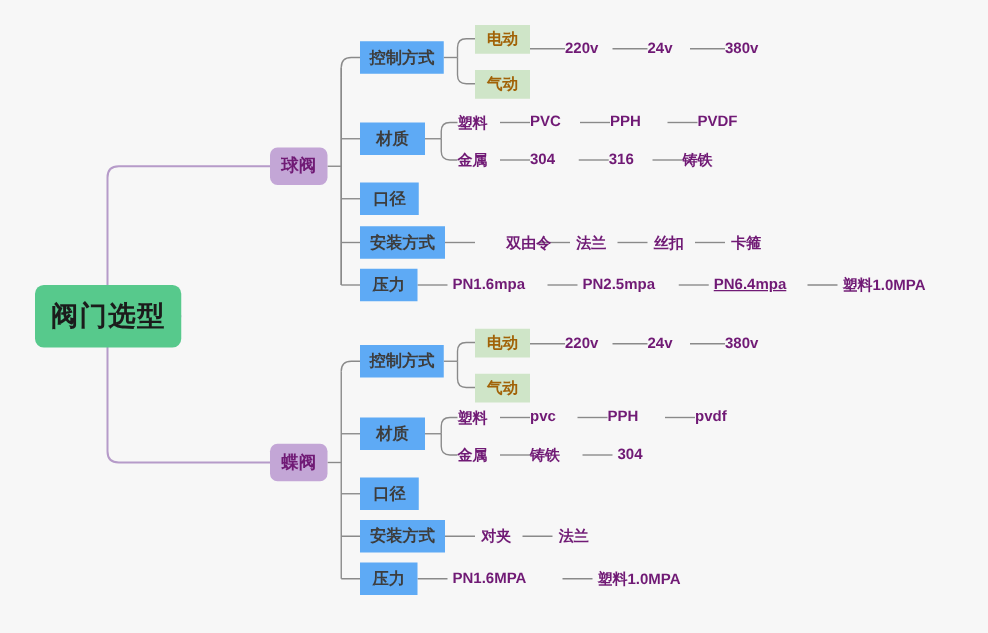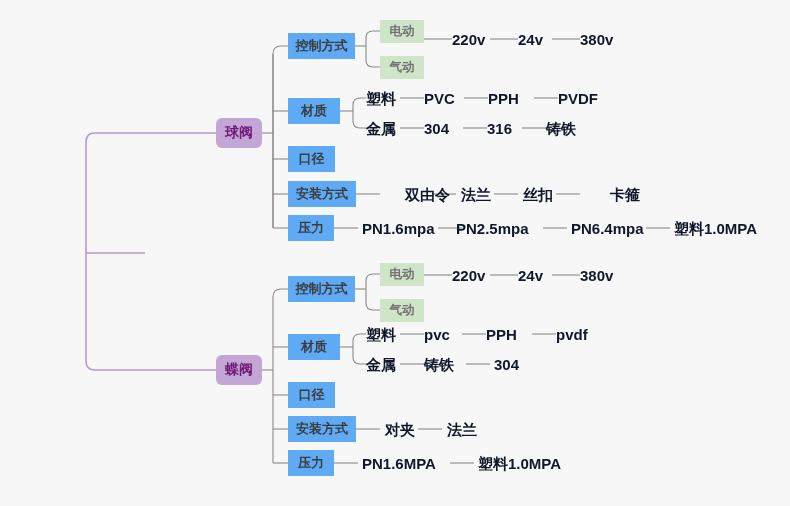--- a/index.html
+++ b/index.html
@@ -41,27 +41,27 @@
     color: #701a75;
     font-size: 14px;
   }
   .node-cat {
     background: #5eaaf5;
     color: #3d3d3d;
     font-size: 13px;
   }
   .node-sub {
     background: #cfe5c8;
-    color: #737373;
+    color: #a16207;
     font-size: 12.5px;
   }
   .leaf {
     position: absolute;
-    color: #0f172a;
-    font-size: 15px;
+    color: #701a75;
+    font-size: 12px;
     font-weight: bold;
     white-space: nowrap;
     display: flex;
     align-items: center;
   }
 </style>
 </head>
 <body>
 
 <div id="canvas">
@@ -155,20 +155,23 @@
       <path d="M356,429 L380,429"></path>
       <path d="M418,429 L442,429"></path>
     </g>
 
     <g fill="none" stroke="#8a8a8a" stroke-width="1.1">
       <path d="M334,463 L358,463"></path>
       <path d="M450,463 L474,463"></path>
     </g>
   </svg>
 
+  <div class="node node-root" style="left:28px; top:228px; width:117px; height:50px;">
+    <span>阀门选型</span>
+  </div>
 
   <div class="node node-branch" style="left:216px; top:118px; width:46px; height:30px;">
     <span>球阀</span>
   </div>
 
   <div class="node node-cat" style="left:288px; top:33px; width:67px; height:26px;">
     <span>控制方式</span>
   </div>
   <div class="node node-sub" style="left:380px; top:20px; width:44px; height:23px;">
     <span>电动</span>
@@ -223,34 +226,34 @@
   </div>
   <div class="leaf" style="left:385px; top:186px;margin-left:20px;">
     <span>双由令</span>
   </div>
   <div class="leaf" style="left:461px; top:186px;">
     <span>法兰</span>
   </div>
   <div class="leaf" style="left:523px; top:186px;">
     <span>丝扣</span>
   </div>
-  <div class="leaf" style="left:610px; top:186px;">
+  <div class="leaf" style="left:585px; top:186px;">
     <span>卡箍</span>
   </div>
 
   <div class="node node-cat" style="left:288px; top:215px; width:46px; height:26px;">
     <span>压力</span>
   </div>
   <div class="leaf" style="left:362px; top:220px;">
     <span>PN1.6mpa</span>
   </div>
-  <div class="leaf" style="left:456px; top:220px;">
+  <div class="leaf" style="left:466px; top:220px;">
     <span>PN2.5mpa</span>
   </div>
-  <div class="leaf" style="left:571px; top:220px;">
+  <div class="leaf" style="left:571px; top:220px;text-decoration:underline;">
     <span>PN6.4mpa</span>
   </div>
   <div class="leaf" style="left:674px; top:220px;">
     <span>塑料1.0MPA</span>
   </div>
 
   <div class="node node-branch" style="left:216px; top:355px; width:46px; height:30px;">
     <span>蝶阀</span>
   </div>
 

